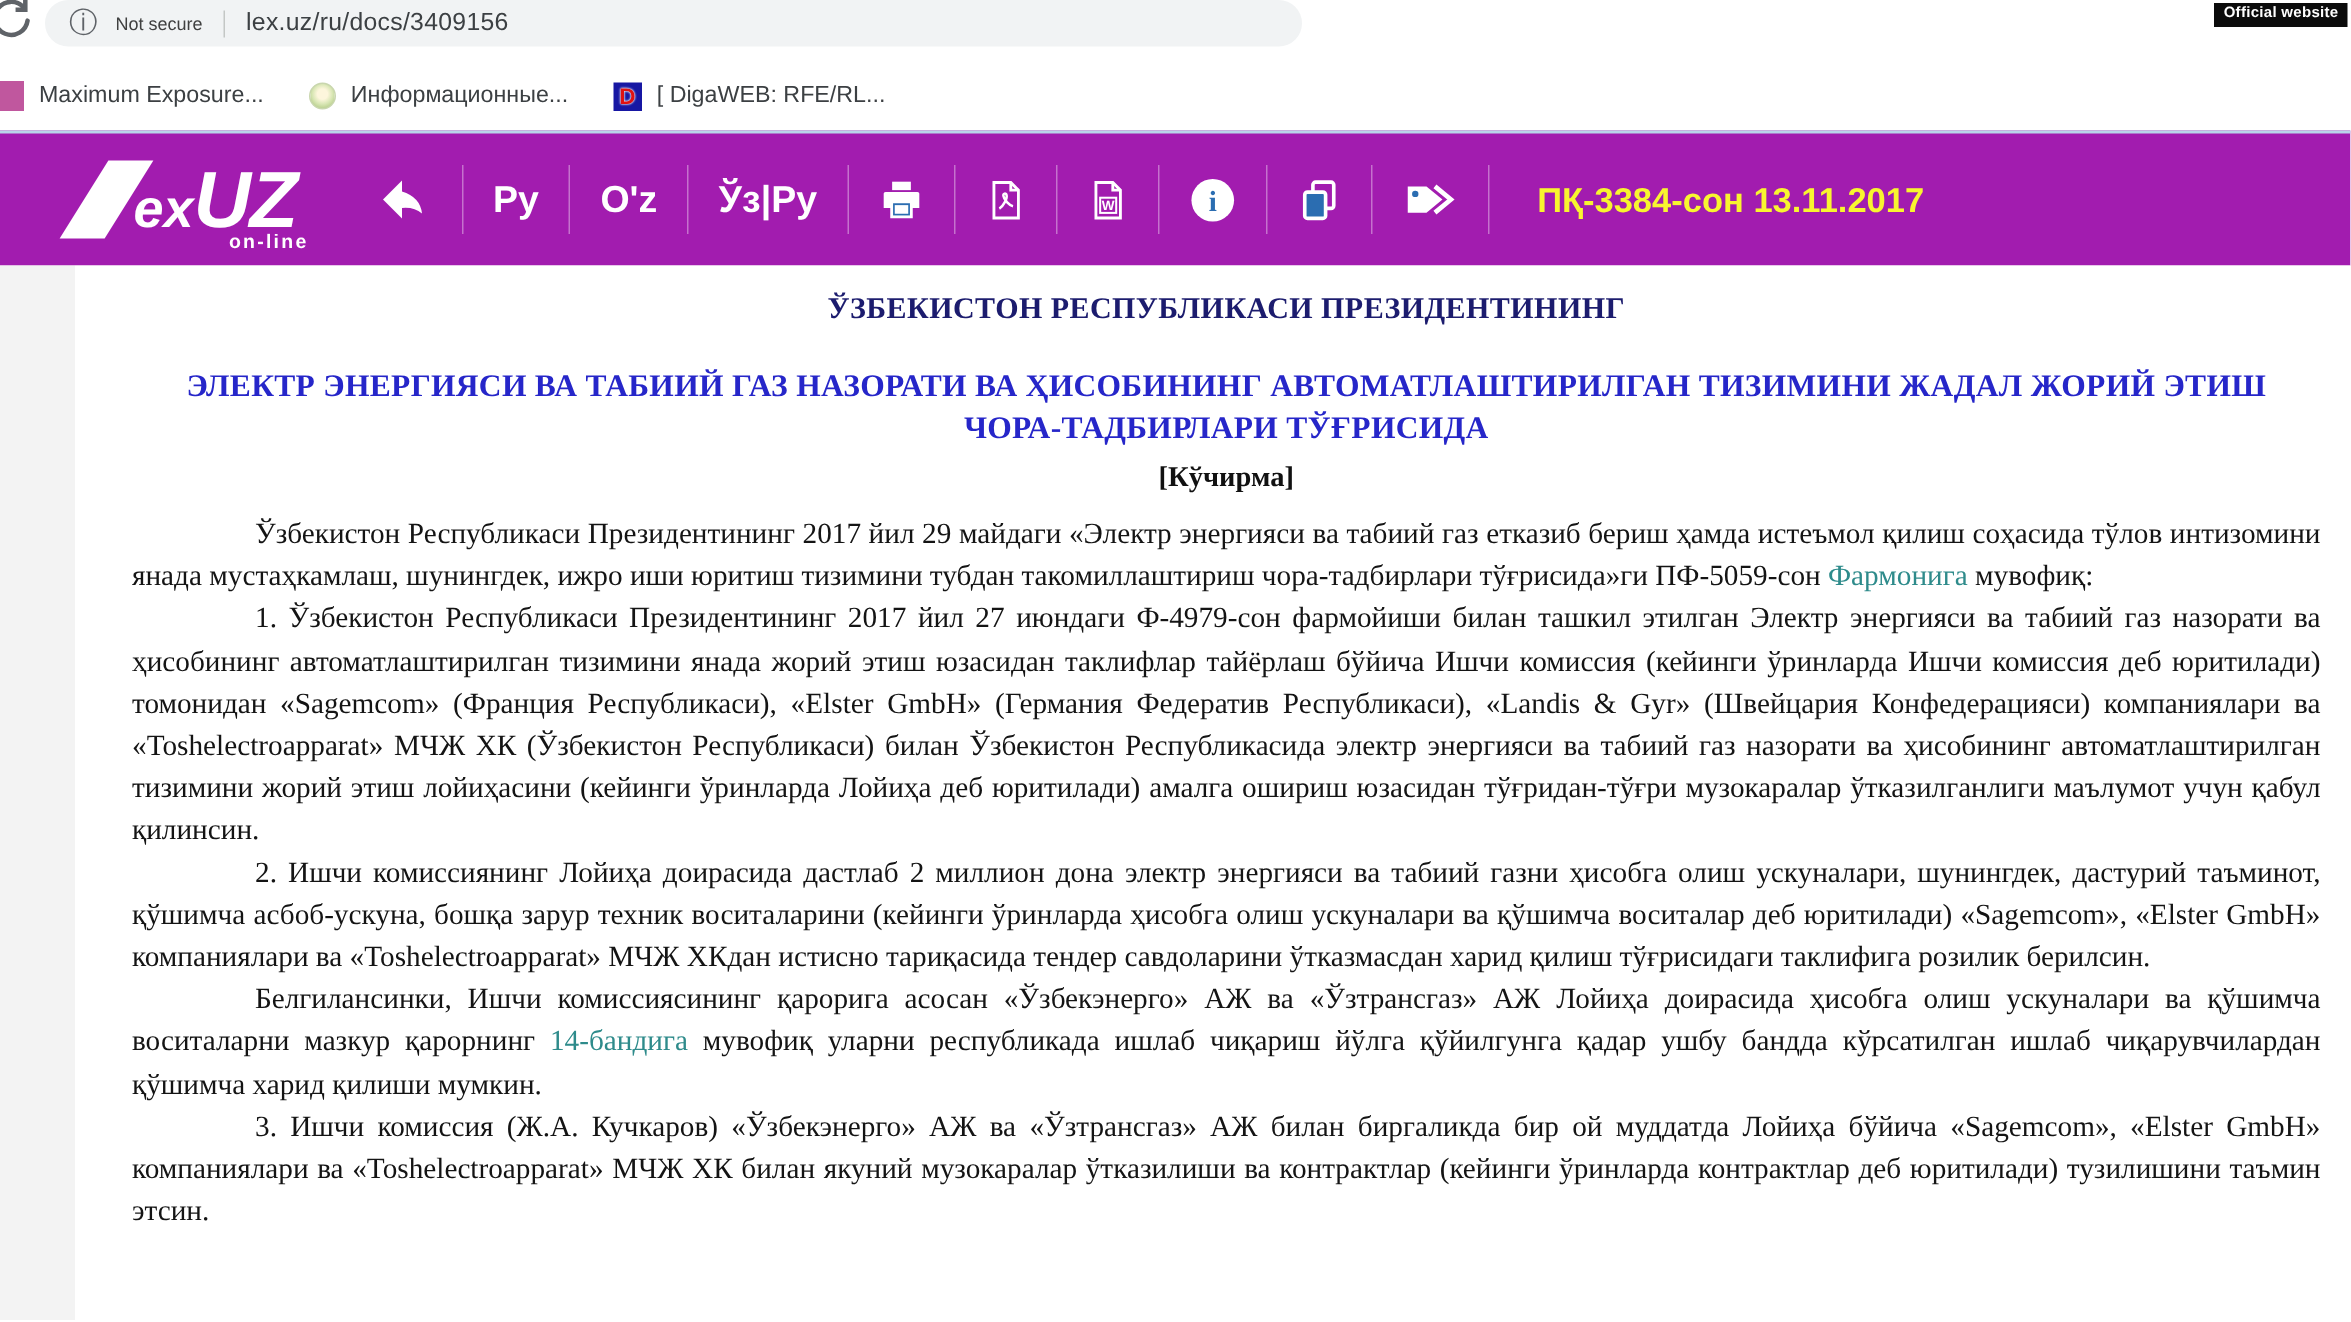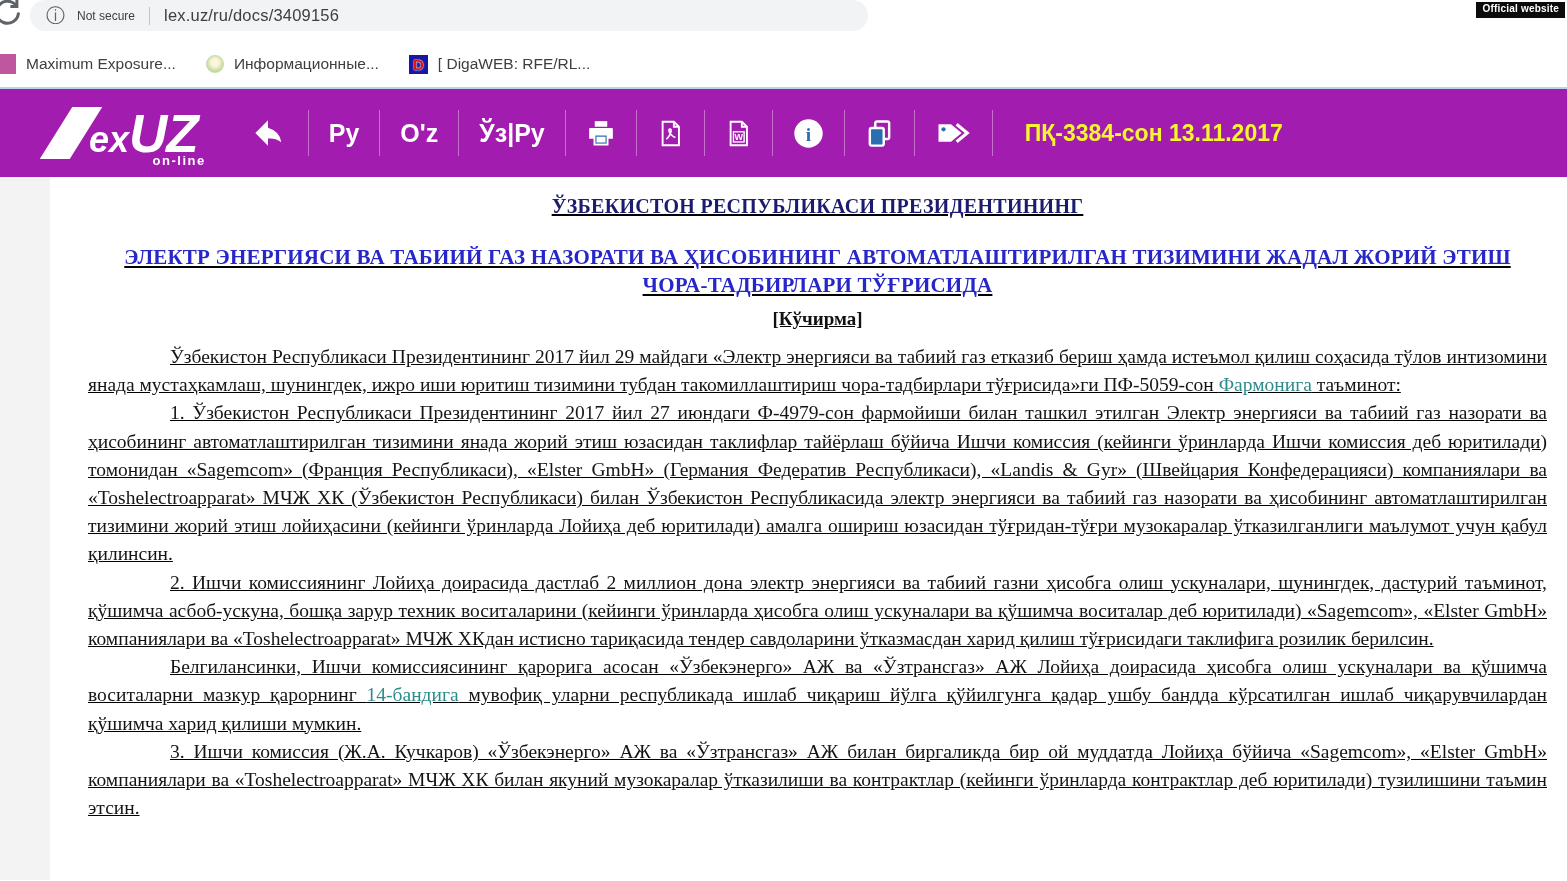--- a/index.html
+++ b/index.html
@@ -56,21 +56,21 @@
   .nav-item { padding:0 20px; display:flex; align-items:center; justify-content:center;
     color:#fff; cursor:pointer; }
   .lang { font-size:25px; font-weight:700; white-space:nowrap; }
   .nav-sep { width:1px; height:46px; background:rgba(255,255,255,.38); }
   .docnum { margin-left:32px; font-size:23px; font-weight:700; color:#f8f52f; white-space:nowrap; }
 
   
   .page { display:flex; height:703px; }
   .gutter { width:50px; background:#f3f3f3; }
   .doc { flex:1; background:#fff; padding:16px 20px 0 38px;
-    font-family:"Liberation Serif", serif;text-decoration:underline; }
+    font-family:"Liberation Serif", serif; }
   .doc-title { text-align:center; color:#1c1c6e; font-weight:700;
     font-size:20px; line-height:26px; letter-spacing:.3px; }
   .doc-heading { margin-top:24px; text-align:center; color:#2626c9; font-weight:700;
     font-size:21px; line-height:28px; letter-spacing:.2px; }
   .copy-note { margin-top:9px; text-align:center; font-weight:700; font-size:19px; color:#111; }
   .paras { margin-top:13px; font-size:19.5px; line-height:28.2px; text-align:justify; color:#141414; }
   .paras p { margin:0; text-indent:82px; }
   a.doclink { color:#2e8b8b; text-decoration:none; cursor:pointer;margin-top:40px; }
 </style>
 </head>
@@ -196,20 +196,20 @@
     <div class="doc-title">
       <div>ЎЗБЕКИСТОН РЕСПУБЛИКАСИ ПРЕЗИДЕНТИНИНГ</div>
     </div>
     <div class="doc-heading">
       <div>ЭЛЕКТР ЭНЕРГИЯСИ ВА ТАБИИЙ ГАЗ НАЗОРАТИ ВА ҲИСОБИНИНГ АВТОМАТЛАШТИРИЛГАН ТИЗИМИНИ ЖАДАЛ ЖОРИЙ ЭТИШ</div>
       <div>ЧОРА-ТАДБИРЛАРИ ТЎҒРИСИДА</div>
     </div>
     <div class="copy-note">[Кўчирма]</div>
 
     <div class="paras">
-      <p><span>Ўзбекистон Республикаси Президентининг 2017 йил 29 майдаги «Электр энергияси ва табиий газ етказиб бериш ҳамда истеъмол қилиш соҳасида тўлов интизомини янада мустаҳкамлаш, шунингдек, ижро иши юритиш тизимини тубдан такомиллаштириш чора-тадбирлари тўғрисида»ги ПФ-5059-сон </span><a class="doclink">Фармонига</a><span> таъминот:</span></p>
+      <p><span>Ўзбекистон Республикаси Президентининг 2017 йил 29 майдаги «Электр энергияси ва табиий газ етказиб бериш ҳамда истеъмол қилиш соҳасида тўлов интизомини янада мустаҳкамлаш, шунингдек, ижро иши юритиш тизимини тубдан такомиллаштириш чора-тадбирлари тўғрисида»ги ПФ-5059-сон </span><a class="doclink">Фармонига</a><span> мувофиқ:</span></p>
       <p>1. Ўзбекистон Республикаси Президентининг 2017 йил 27 июндаги Ф-4979-сон фармойиши билан ташкил этилган Электр энергияси ва табиий газ назорати ва ҳисобининг автоматлаштирилган тизимини янада жорий этиш юзасидан таклифлар тайёрлаш бўйича Ишчи комиссия (кейинги ўринларда Ишчи комиссия деб юритилади) томонидан «Sagemcom» (Франция Республикаси), «Elster GmbH» (Германия Федератив Республикаси), «Landis &amp; Gyr» (Швейцария Конфедерацияси) компаниялари ва «Toshelectroapparat» МЧЖ ХК (Ўзбекистон Республикаси) билан Ўзбекистон Республикасида электр энергияси ва табиий газ назорати ва ҳисобининг автоматлаштирилган тизимини жорий этиш лойиҳасини (кейинги ўринларда Лойиҳа деб юритилади) амалга ошириш юзасидан тўғридан-тўғри музокаралар ўтказилганлиги маълумот учун қабул қилинсин.</p>
       <p>2. Ишчи комиссиянинг Лойиҳа доирасида дастлаб 2 миллион дона электр энергияси ва табиий газни ҳисобга олиш ускуналари, шунингдек, дастурий таъминот, қўшимча асбоб-ускуна, бошқа зарур техник воситаларини (кейинги ўринларда ҳисобга олиш ускуналари ва қўшимча воситалар деб юритилади) «Sagemcom», «Elster GmbH» компаниялари ва «Toshelectroapparat» МЧЖ ХКдан истисно тариқасида тендер савдоларини ўтказмасдан харид қилиш тўғрисидаги таклифига розилик берилсин.</p>
       <p><span>Белгилансинки, Ишчи комиссиясининг қарорига асосан «Ўзбекэнерго» АЖ ва «Ўзтрансгаз» АЖ Лойиҳа доирасида ҳисобга олиш ускуналари ва қўшимча воситаларни мазкур қарорнинг </span><a class="doclink">14-бандига</a><span> мувофиқ уларни республикада ишлаб чиқариш йўлга қўйилгунга қадар ушбу бандда кўрсатилган ишлаб чиқарувчилардан қўшимча харид қилиши мумкин.</span></p>
       <p>3. Ишчи комиссия (Ж.А. Кучкаров) «Ўзбекэнерго» АЖ ва «Ўзтрансгаз» АЖ билан биргаликда бир ой муддатда Лойиҳа бўйича «Sagemcom», «Elster GmbH» компаниялари ва «Toshelectroapparat» МЧЖ ХК билан якуний музокаралар ўтказилиши ва контрактлар (кейинги ўринларда контрактлар деб юритилади) тузилишини таъмин этсин.</p>
     </div>
   </div>
 </div>
 
 </body></html>

